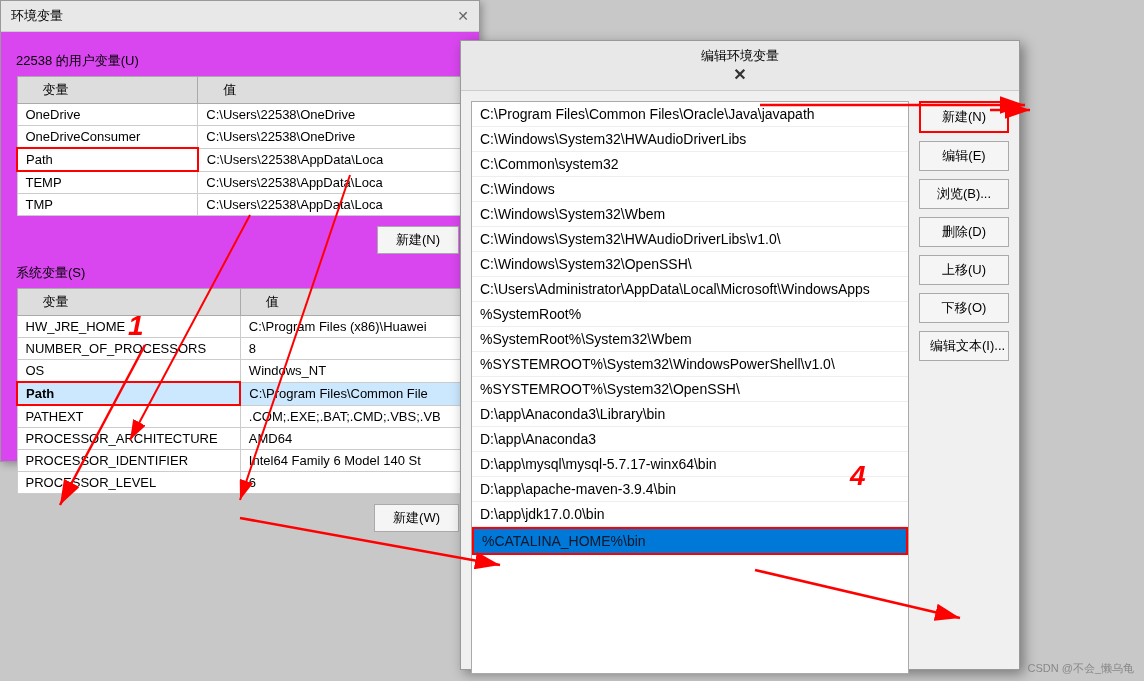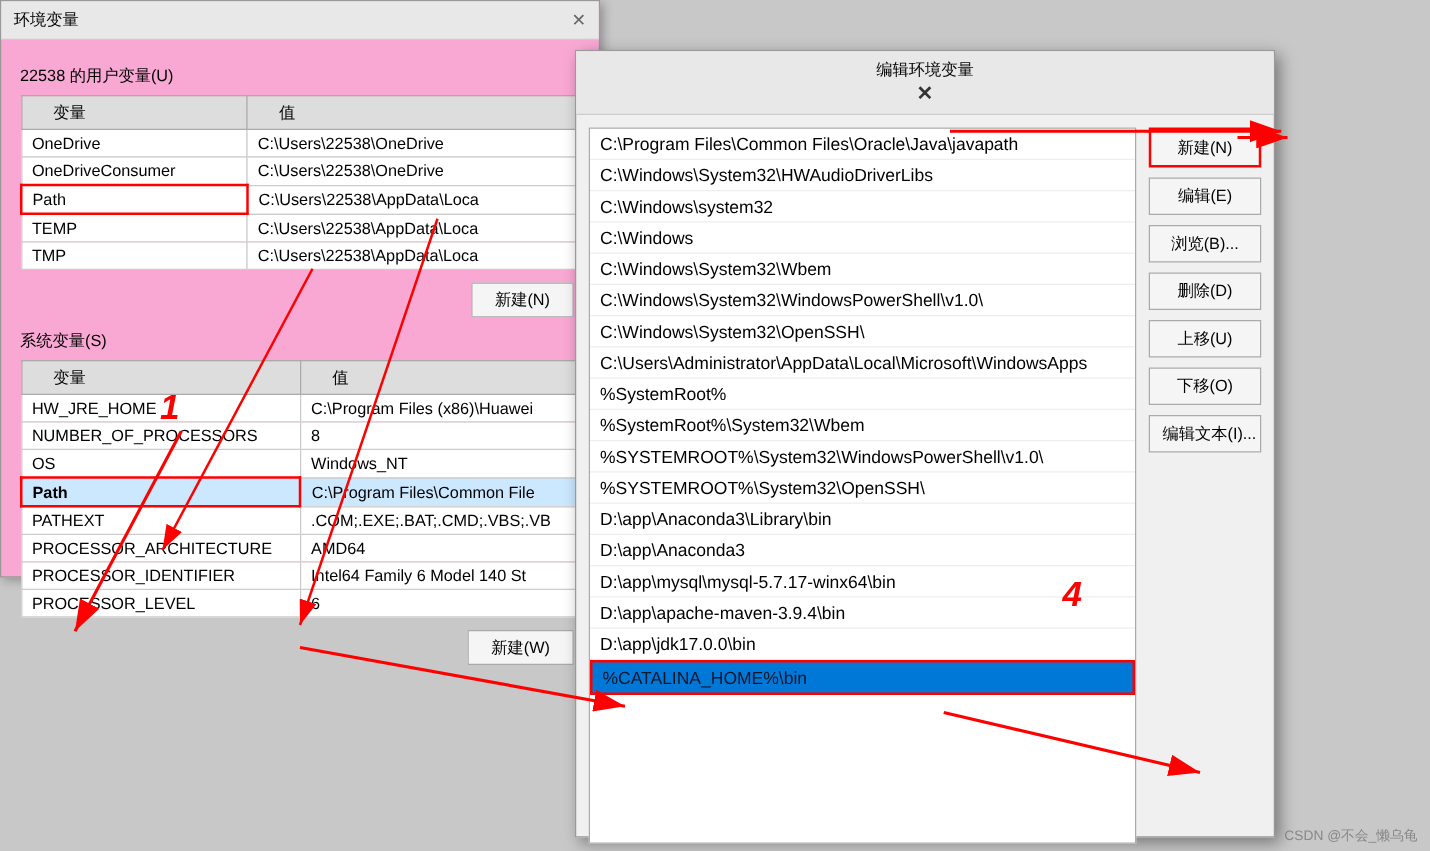--- a/index.html
+++ b/index.html
@@ -13,21 +13,21 @@
       position: relative;
     }
 
     
     .bg-window {
       position: absolute;
       top: 0;
       left: 0;
       width: 480px;
       height: 462px;
-      background: #f9a8d4;
+      background: #d946ef;
       border: 1px solid #999;
       box-shadow: 2px 2px 8px rgba(0,0,0,0.3);
     }
 
     .bg-window .title-bar {
       background: #e8e8e8;
       border-bottom: 1px solid #ccc;
       padding: 6px 10px;
       font-size: 13px;
       display: flex;
@@ -330,24 +330,24 @@
 
 <div class="edit-dialog">
   <div class="title-bar">
     <span>编辑环境变量</span>
     <span class="close-btn">✕</span>
   </div>
   <div class="dialog-body">
     <div class="path-list" id="path-list">
     <div class="path-item">C:\Program Files\Common Files\Oracle\Java\javapath</div>
         <div class="path-item">C:\Windows\System32\HWAudioDriverLibs</div>
-        <div class="path-item">C:\Windows\system32</div>
+        <div class="path-item">C:\Common\system32</div>
         <div class="path-item">C:\Windows</div>
         <div class="path-item">C:\Windows\System32\Wbem</div>
-        <div class="path-item">C:\Windows\System32\WindowsPowerShell\v1.0\</div>
+        <div class="path-item">C:\Windows\System32\HWAudioDriverLibs\v1.0\</div>
         <div class="path-item">C:\Windows\System32\OpenSSH\</div>
         <div class="path-item">C:\Users\Administrator\AppData\Local\Microsoft\WindowsApps</div>
         <div class="path-item">%SystemRoot%</div>
         <div class="path-item">%SystemRoot%\System32\Wbem</div>
         <div class="path-item">%SYSTEMROOT%\System32\WindowsPowerShell\v1.0\</div>
         <div class="path-item">%SYSTEMROOT%\System32\OpenSSH\</div>
         <div class="path-item">D:\app\Anaconda3\Library\bin</div>
         <div class="path-item">D:\app\Anaconda3</div>
         <div class="path-item">D:\app\mysql\mysql-5.7.17-winx64\bin</div>
         <div class="path-item">D:\app\apache-maven-3.9.4\bin</div>

